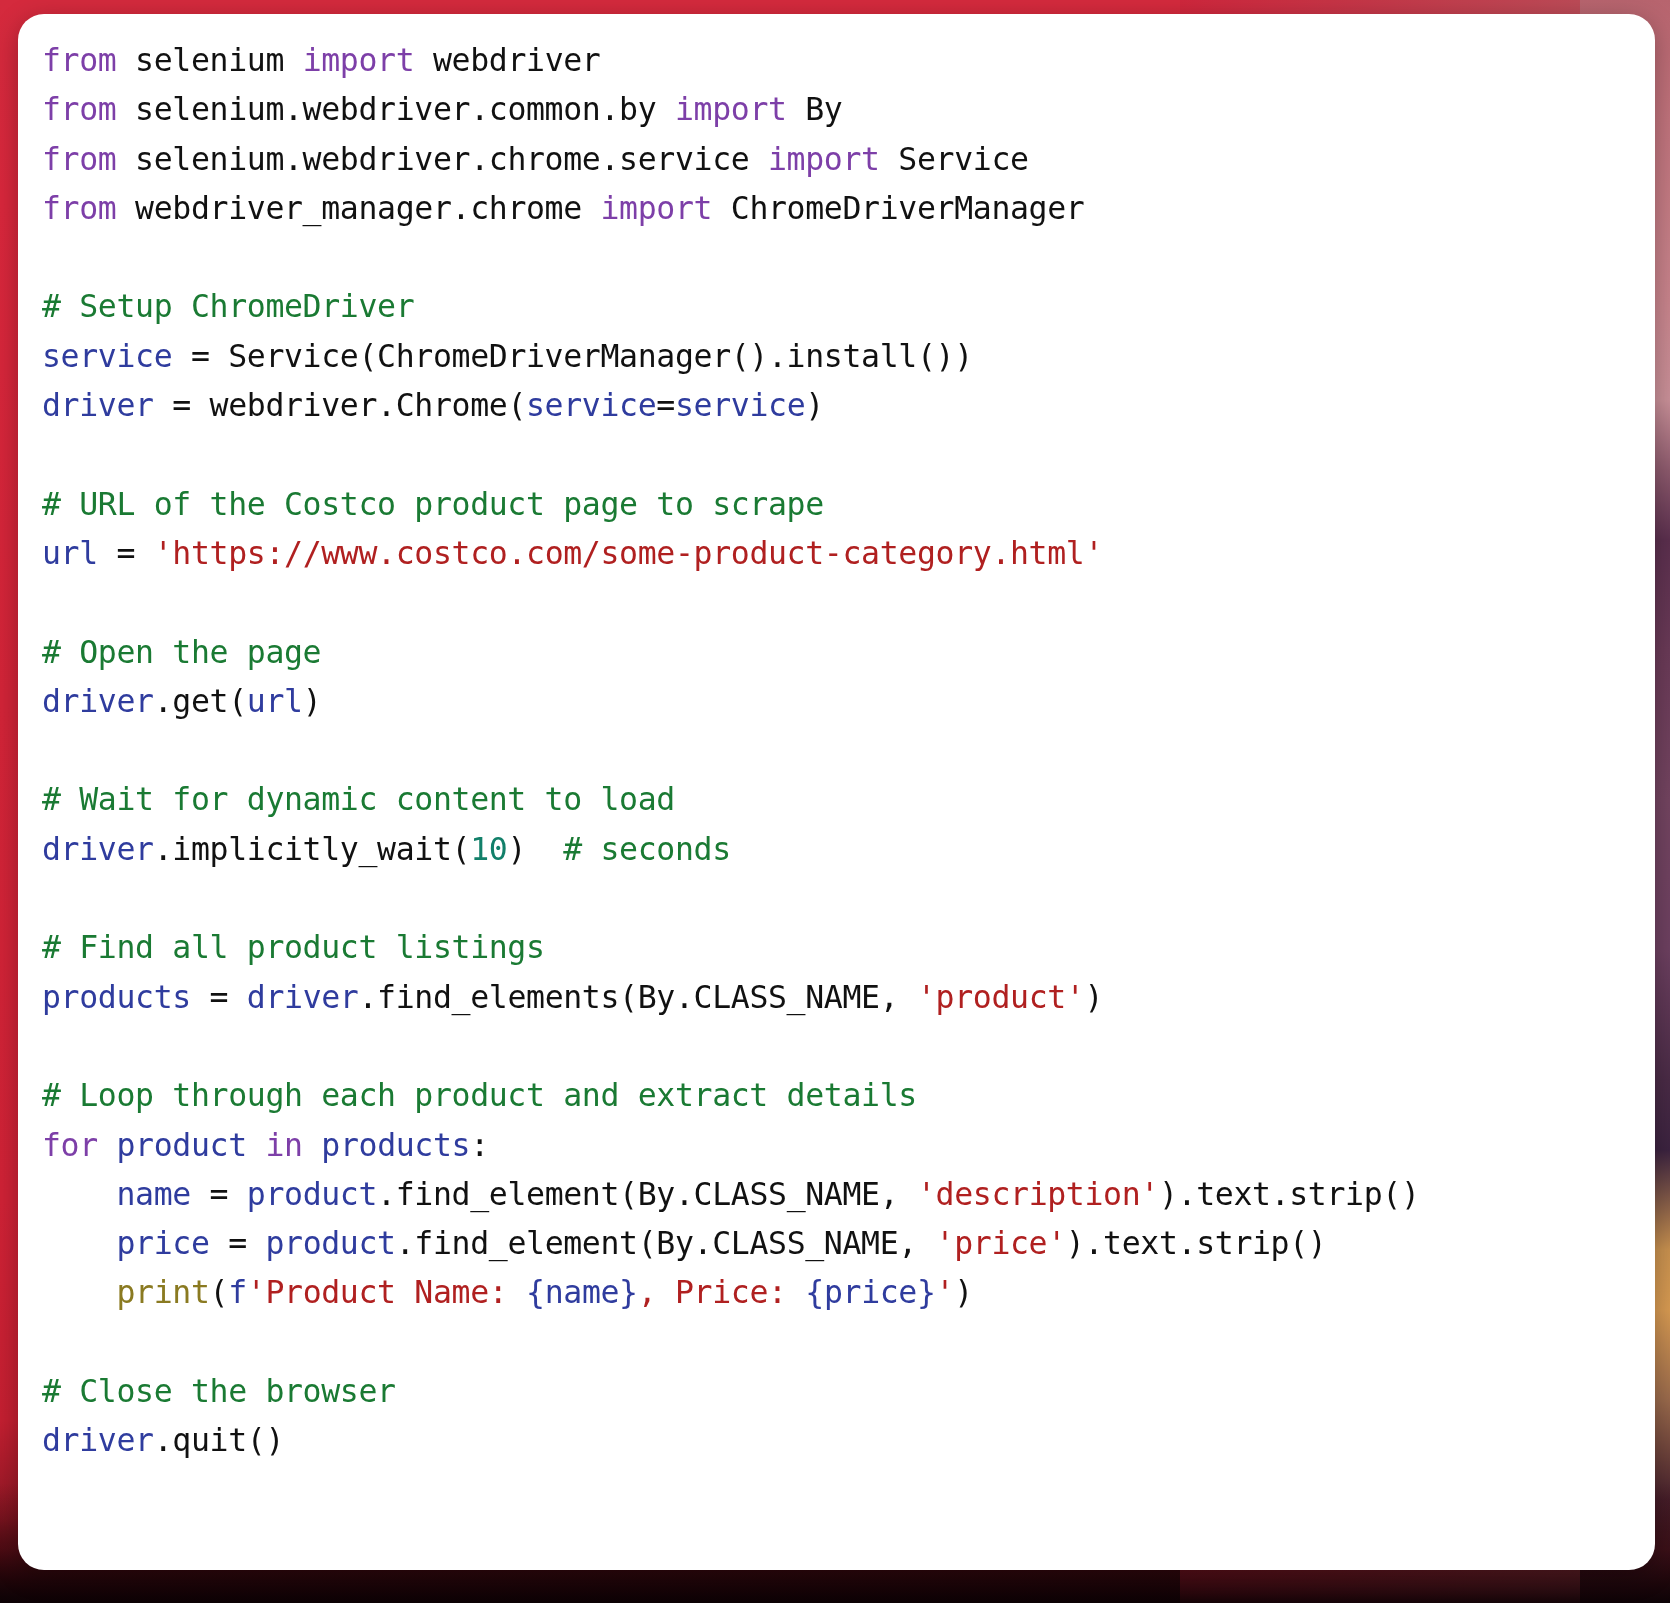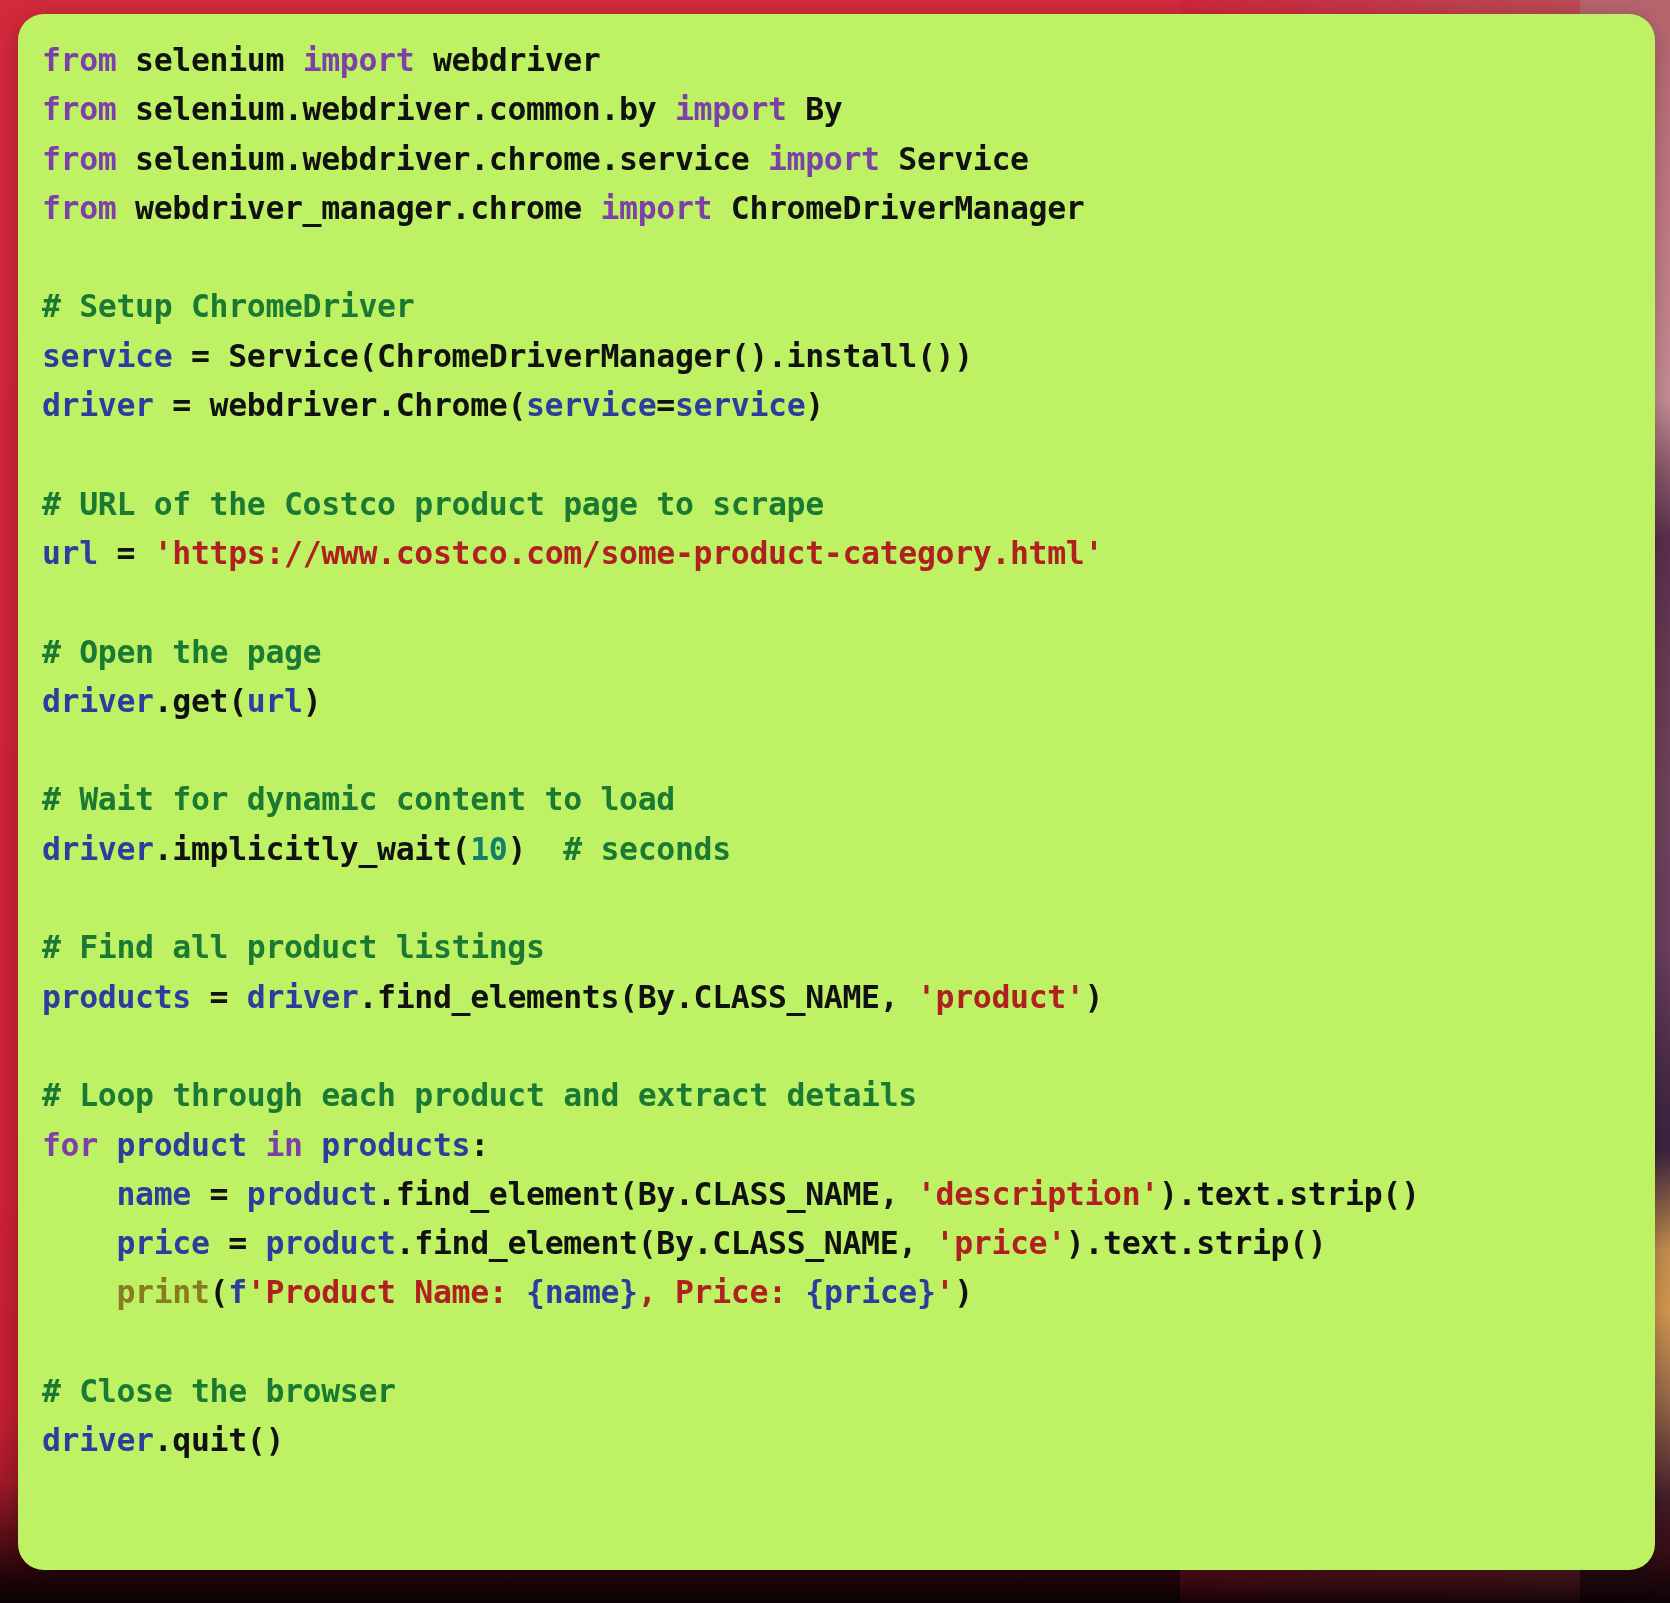--- a/index.html
+++ b/index.html
@@ -78,25 +78,24 @@
       rgba(12,2,5,0.95) 100%);
   }
 
   
   #code-card {
     position: absolute;
     left: 18px;
     top: 14px;
     width: 1637px;
     height: 1556px;
-    background: #bef264;
+    background: #ffffff;
     border-radius: 26px;
     box-shadow: 0 6px 26px rgba(0,0,0,0.28);
     overflow: hidden;
-    font-weight: bold;
   }
 
   #code-block {
     position: absolute;
     left: 24px;
     top: 22px;
     right: 0;
     white-space: pre;
     font-family: "DejaVu Sans Mono", monospace;
     font-size: 31.5px;

